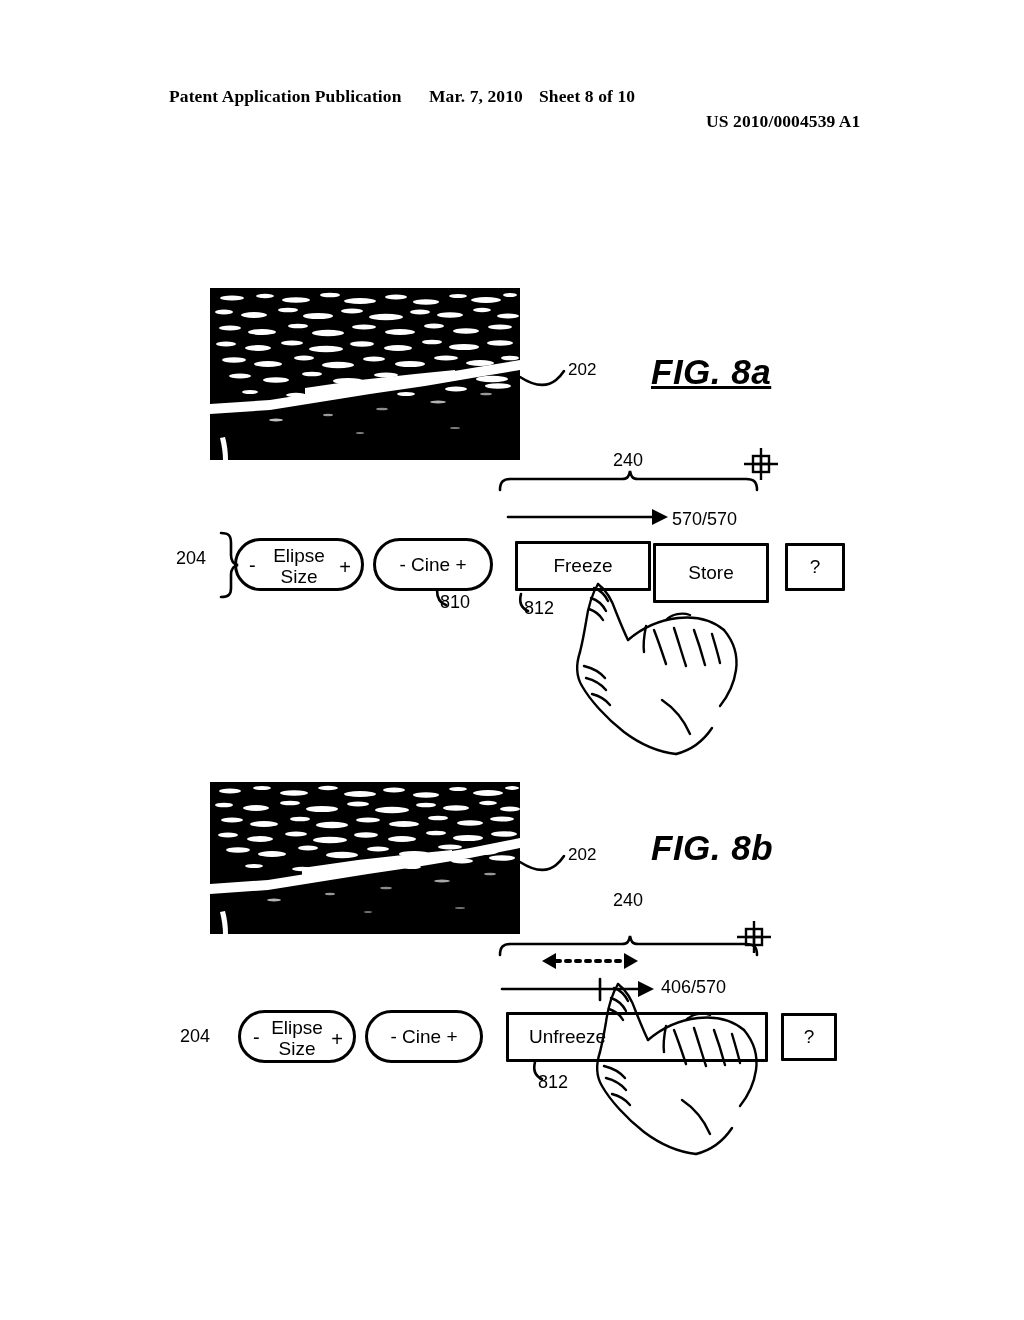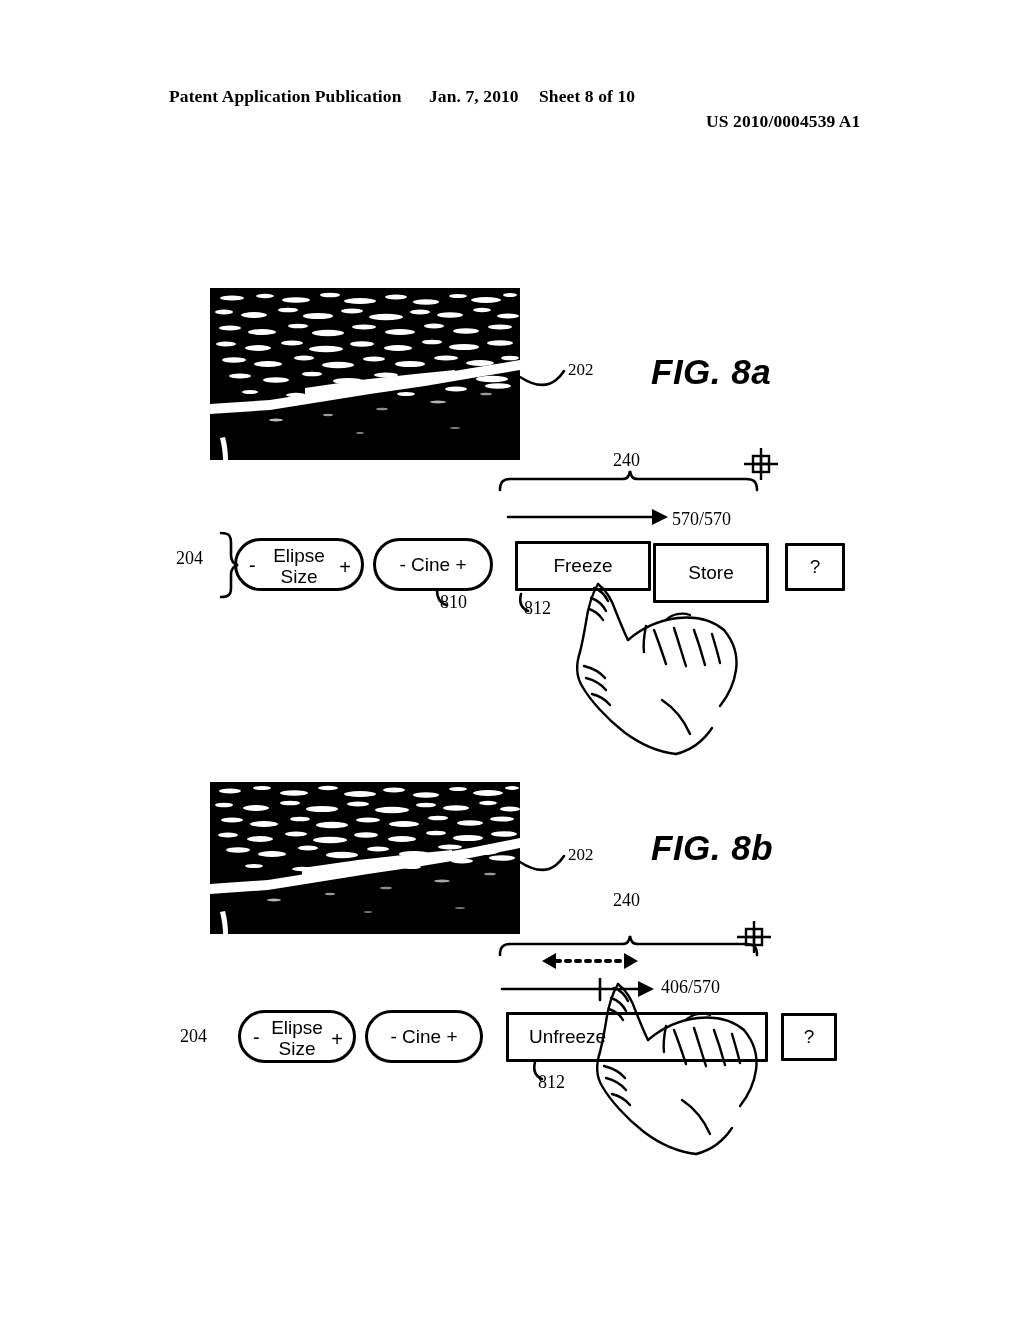--- a/index.html
+++ b/index.html
@@ -52,21 +52,21 @@
     font-style: italic;
     font-weight: bold;
     font-size: 35px;
     letter-spacing: 0.5px;
     white-space: nowrap;
   }
 
   
   .ref-num {
     position: absolute;
-    font-family: Liberation Serif, serif;
+    font-family: Liberation Sans, sans-serif;
     font-size: 17px;
     white-space: nowrap;
   }
   .ref-num.big { font-size: 18px; }
 
   
   .vec-layer {
     position: absolute;
     left: 0; top: 0;
     width: 1024px; height: 1320px;
@@ -120,21 +120,21 @@
 
   
   .hand { position: absolute; }
   .hand svg { display: block; }
 </style>
 </head>
 <body>
 
 <div id="patent-header">
   <span class="h-pub">Patent Application Publication</span>
-  <span class="h-date">Jan. 7, 2010</span>
+  <span class="h-date">Mar. 7, 2010</span>
   <span class="h-sheet">Sheet 8 of 10</span>
   <span class="h-num">US 2010/0004539 A1</span>
 </div>
 
 <div class="figure">
 
   <div class="us-image" style="left:210px; top:288px; width:310px; height:172px;">
     <svg width="310" height="172" viewBox="0 0 310 172" xmlns="http://www.w3.org/2000/svg">
       <rect x="0" y="0" width="310" height="172" fill="#000"></rect>
       <g fill="#ffffff">
@@ -212,21 +212,21 @@
         <ellipse cx="228" cy="114" rx="8" ry="1.5" opacity="0.7"></ellipse>
         <ellipse cx="276" cy="106" rx="6" ry="1.3" opacity="0.6"></ellipse>
         <ellipse cx="150" cy="145" rx="4" ry="1.0" opacity="0.5"></ellipse>
         <ellipse cx="245" cy="140" rx="5" ry="1.1" opacity="0.5"></ellipse>
 
         <path d="M10,150 C12,158 13,166 13,172 L18,172 C18,164 17,156 15,149 Z"></path>
       </g>
     </svg>
   </div>
 
-  <div class="fig-caption" style="left:651px; top:352px;">FIG. 8a</div>
+  <div class="fig-caption" style="left:651px; top:352px;text-decoration:underline;">FIG. 8a</div>
   <div class="ref-num" style="left:568px; top:360px;">202</div>
   <div class="ref-num big" style="left:613px; top:450px;">240</div>
   <div class="ref-num big" style="left:176px; top:548px;">204</div>
   <div class="ref-num big" style="left:672px; top:509px;">570/570</div>
   <div class="ref-num big" style="left:440px; top:592px;">810</div>
   <div class="ref-num big" style="left:524px; top:598px;">812</div>
 
   <div class="grid-icon" style="left:740px; top:447px;">
     <svg width="42" height="34" viewBox="0 0 42 34" xmlns="http://www.w3.org/2000/svg">
       <g stroke="#000" stroke-width="2.4" fill="none">

